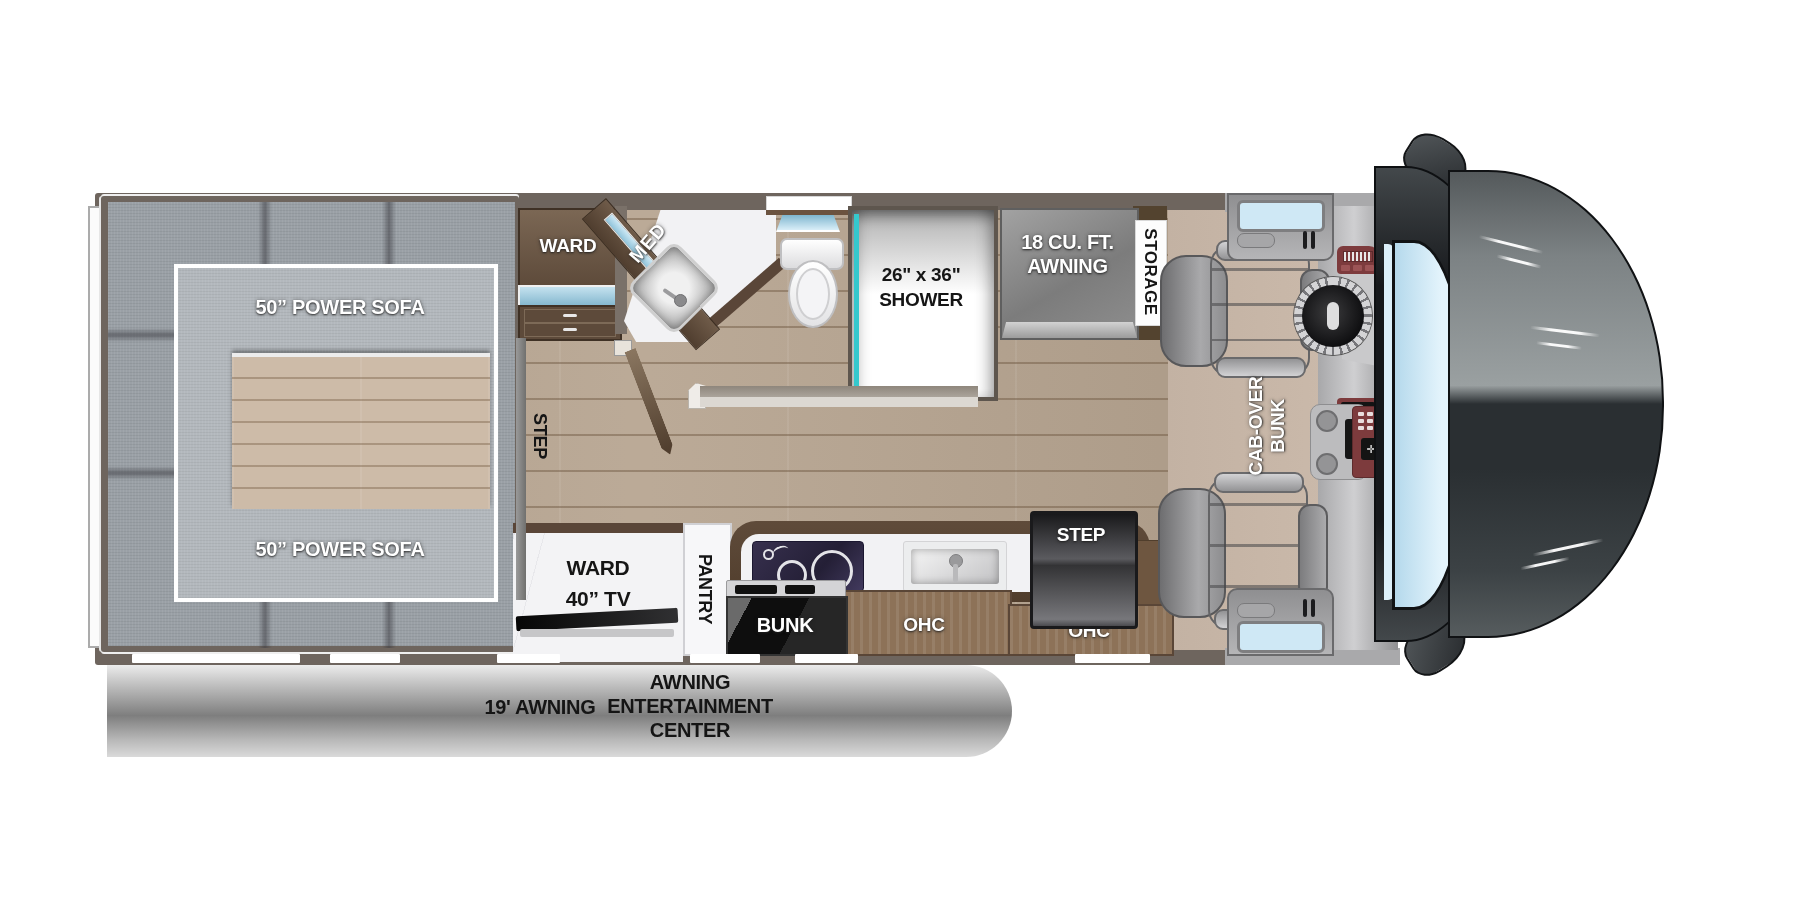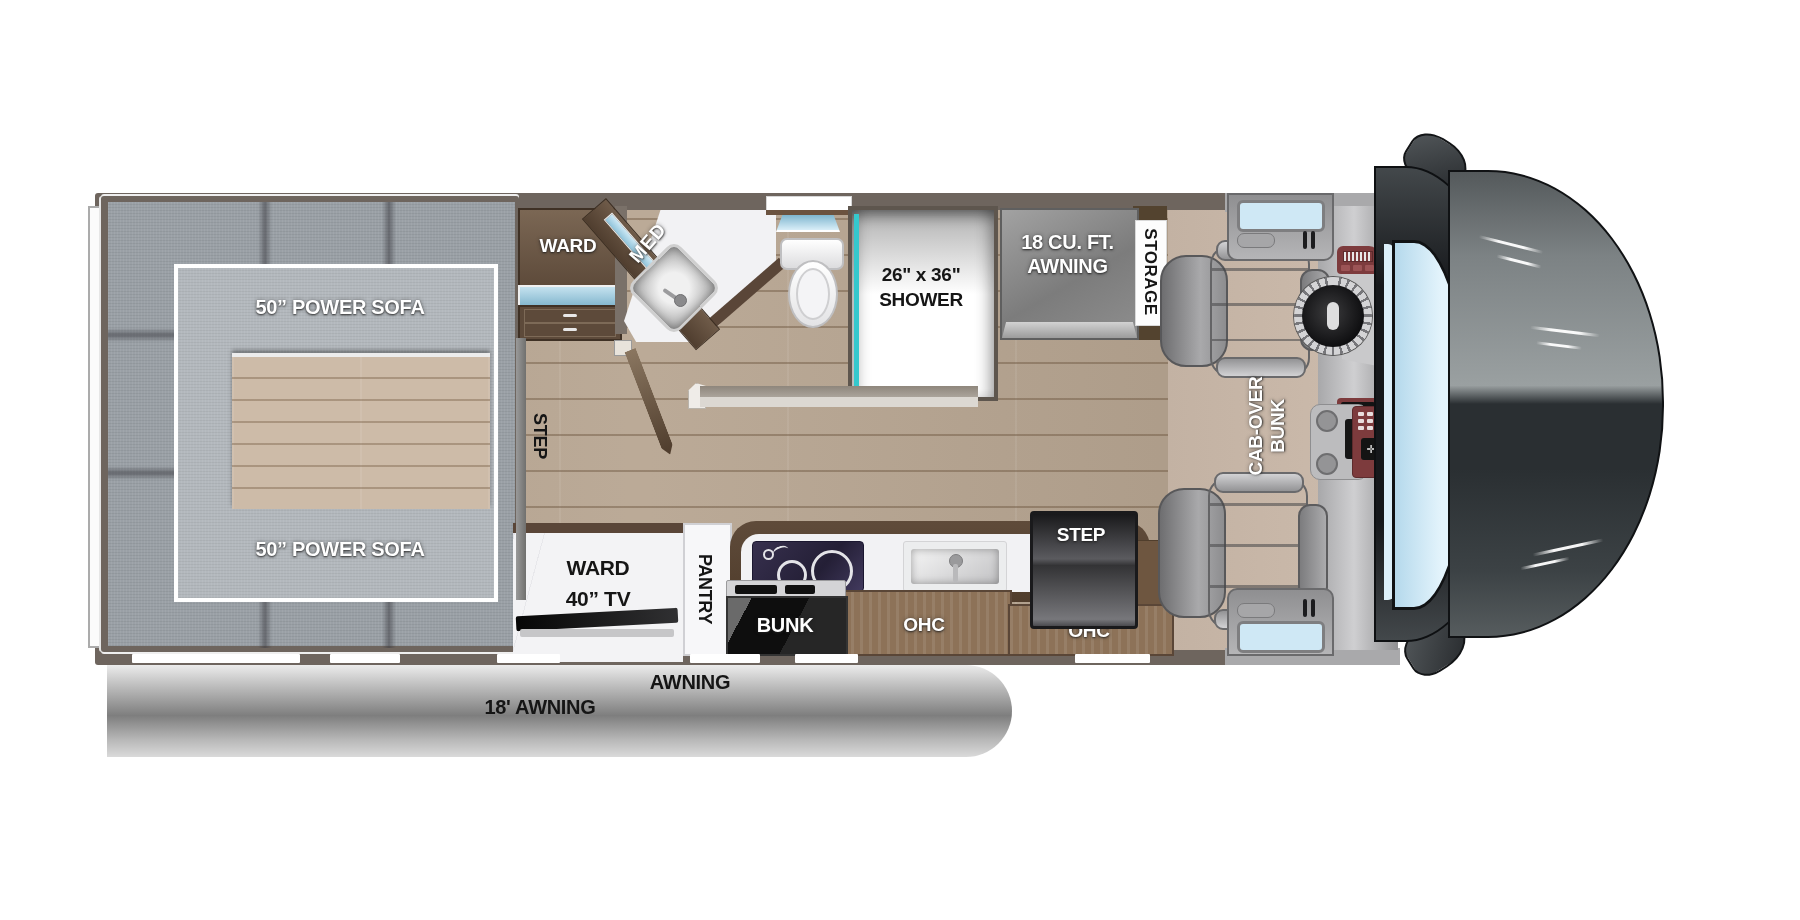--- a/index.html
+++ b/index.html
@@ -405,18 +405,19 @@
   <div id="windshield" class="abs"></div>
   <div id="hood" class="abs"></div>
   <div class="speedline" style="left:1478px;top:243px;width:66px;transform:rotate(14deg);"></div>
   <div class="speedline" style="left:1496px;top:260px;width:46px;transform:rotate(14deg);"></div>
   <div class="speedline" style="left:1530px;top:330px;width:70px;transform:rotate(7deg);"></div>
   <div class="speedline" style="left:1536px;top:344px;width:46px;transform:rotate(7deg);"></div>
   <div class="speedline" style="left:1532px;top:546px;width:72px;transform:rotate(-12deg);"></div>
   <div class="speedline" style="left:1520px;top:562px;width:50px;transform:rotate(-12deg);"></div>
 
   <div id="awning" class="abs"></div>
-  <div class="lblb" style="left:430px;top:696px;width:220px;font-size:20px;">18' AWNING</div>
+  <div class="lblb" style="left:430px;top:696px;width:220px;font-size:20px;">19' AWNING</div>
   <div class="lblb" style="left:575px;top:670px;width:230px;font-size:20px;line-height:24px;">
     <span style="display:block;">AWNING</span>
+    <span style="display:block;">ENTERTAINMENT CENTER</span>
   </div>
 
 </div>
 
 </body></html>

